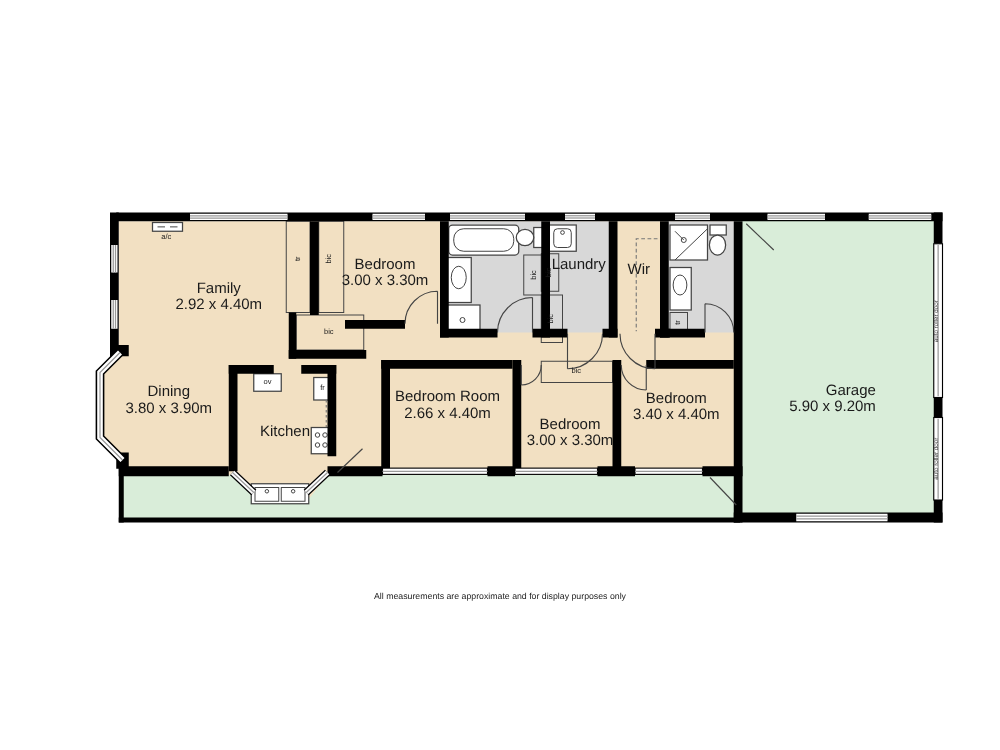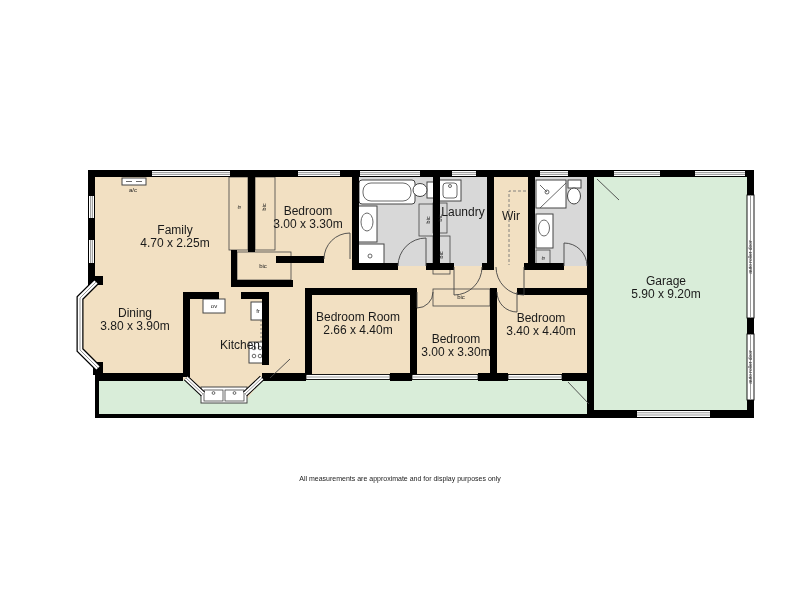--- a/index.html
+++ b/index.html
@@ -249,41 +249,41 @@
     <path class="door" d="M433 292 A16 16 0 0 1 417 308 M417 292 L417 308"></path>
     <path class="door" d="M497 292 A20 20 0 0 0 517 312 M517 292 L517 312"></path>
     <path class="door" d="M270 378 L290 359"></path>
     <path class="door" d="M568 382 L589 404"></path>
     <path class="door" d="M597 179 L619 200"></path>
   </g>
 </svg>
 
 <div class="lbl" style="left:175px;top:237px;">
   <span style="display:block">Family</span>
-  <span style="display:block">4.70 x 2.25m</span>
+  <span style="display:block">2.92 x 4.40m</span>
 </div>
 <div class="lbl" style="left:308px;top:218px;">
   <span style="display:block">Bedroom</span>
   <span style="display:block">3.00 x 3.30m</span>
 </div>
 <div class="lbl" style="left:463px;top:212px;">
   <span>Laundry</span>
 </div>
 <div class="lbl" style="left:511px;top:216px;">
   <span>Wir</span>
 </div>
-<div class="lbl" style="left:666px;top:288px;">
+<div class="lbl" style="left:666px;top:319px;text-align:right;">
   <span style="display:block">Garage</span>
   <span style="display:block">5.90 x 9.20m</span>
 </div>
 <div class="lbl" style="left:135px;top:320px;">
   <span style="display:block">Dining</span>
   <span style="display:block">3.80 x 3.90m</span>
 </div>
-<div class="lbl" style="left:240px;top:345px;">
+<div class="lbl" style="left:228px;top:345px;">
   <span>Kitchen</span>
 </div>
 <div class="lbl" style="left:358px;top:324px;">
   <span style="display:block">Bedroom Room</span>
   <span style="display:block">2.66 x 4.40m</span>
 </div>
 <div class="lbl" style="left:456px;top:346px;">
   <span style="display:block">Bedroom</span>
   <span style="display:block">3.00 x 3.30m</span>
 </div>

